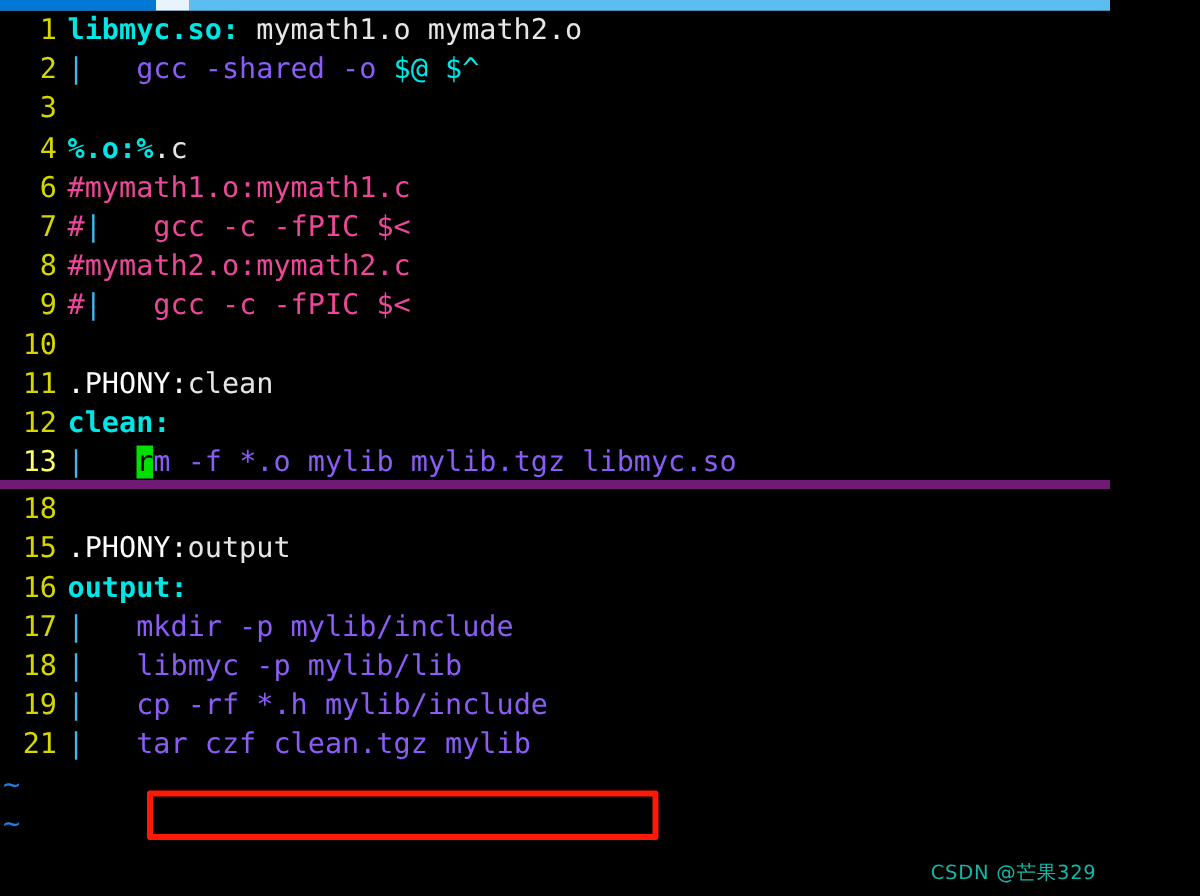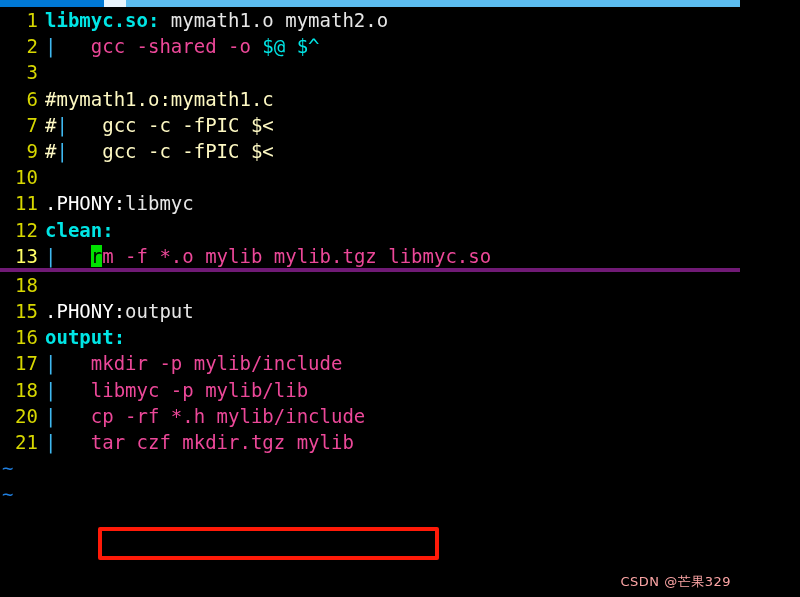--- a/index.html
+++ b/index.html
@@ -65,29 +65,29 @@
   }
   .code {
     display: inline-block;
     vertical-align: top;
     padding-left: 7px;
   }
 
   
   .t-target    { color: #00e5e5; font-weight: bold; }
   .t-plain     { color: #e6e6e6; }
-  .t-cmd       { color: #ec4899; }
+  .t-cmd       { color: #8b5cf6; }
   .t-var       { color: #00e5e5; }
-  .t-comment   { color: #fef9c3; }
+  .t-comment   { color: #ec4899; }
   .t-phony     { color: #ffffff; }
   .t-tab       { color: #3fb8f0; }
 
   
   .row.cursorline {
-    border-bottom: 4px solid #701a75;
+    border-bottom: 6px solid #701a75;
     height: 25.2px;
   }
   .row.cursorline .gutter { color: #ffff66; }
   .cursor-block {
     background: #00e000;
     color: #000000;
   }
 
   
   .tilde-row {
@@ -109,55 +109,57 @@
     border-radius: 2px;
     box-sizing: border-box;
     pointer-events: none;
   }
 
   
   #watermark {
     position: absolute;
     right: 9px;
     bottom: 6px;
-    color: #fca5a5;
+    color: #14b8a6;
     font-family: "DejaVu Sans", "Liberation Sans", sans-serif;
     font-size: 13px;
     letter-spacing: 0.5px;
   }
 </style>
 </head>
 <body>
 
 <div id="screen">
 
   <div id="topbar">
     <div class="seg-dark"></div>
     <div class="seg-light"></div>
     <div class="seg-rest"></div>
   </div>
 
   <div id="editor">
       <div class="row"><span class="gutter">1</span><span class="code"><span class="t-target">libmyc.so:</span><span class="t-plain"> mymath1.o mymath2.o</span></span></div>
       <div class="row"><span class="gutter">2</span><span class="code"><span class="t-tab">|</span><span class="t-cmd">   gcc -shared -o </span><span class="t-var">$@ $^</span></span></div>
       <div class="row"><span class="gutter">3</span><span class="code"></span></div>
+      <div class="row"><span class="gutter">4</span><span class="code"><span class="t-target">%.o:%</span><span class="t-plain">.c</span></span></div>
       <div class="row"><span class="gutter">6</span><span class="code"><span class="t-comment">#mymath1.o:mymath1.c</span></span></div>
       <div class="row"><span class="gutter">7</span><span class="code"><span class="t-comment">#</span><span class="t-tab">|</span><span class="t-comment">   gcc -c -fPIC $&lt;</span></span></div>
+      <div class="row"><span class="gutter">8</span><span class="code"><span class="t-comment">#mymath2.o:mymath2.c</span></span></div>
       <div class="row"><span class="gutter">9</span><span class="code"><span class="t-comment">#</span><span class="t-tab">|</span><span class="t-comment">   gcc -c -fPIC $&lt;</span></span></div>
       <div class="row"><span class="gutter">10</span><span class="code"></span></div>
-      <div class="row"><span class="gutter">11</span><span class="code"><span class="t-phony">.PHONY:</span><span class="t-plain">libmyc</span></span></div>
+      <div class="row"><span class="gutter">11</span><span class="code"><span class="t-phony">.PHONY:</span><span class="t-plain">clean</span></span></div>
       <div class="row"><span class="gutter">12</span><span class="code"><span class="t-target">clean:</span></span></div>
       <div class="row cursorline"><span class="gutter">13</span><span class="code"><span class="t-tab">|</span><span class="t-cmd">   </span><span class="cursor-block">r</span><span class="t-cmd">m -f *.o mylib mylib.tgz libmyc.so</span></span></div>
       <div class="row"><span class="gutter">18</span><span class="code"></span></div>
       <div class="row"><span class="gutter">15</span><span class="code"><span class="t-phony">.PHONY:</span><span class="t-plain">output</span></span></div>
       <div class="row"><span class="gutter">16</span><span class="code"><span class="t-target">output:</span></span></div>
       <div class="row"><span class="gutter">17</span><span class="code"><span class="t-tab">|</span><span class="t-cmd">   mkdir -p mylib/include</span></span></div>
       <div class="row"><span class="gutter">18</span><span class="code"><span class="t-tab">|</span><span class="t-cmd">   libmyc -p mylib/lib</span></span></div>
-      <div class="row"><span class="gutter">20</span><span class="code"><span class="t-tab">|</span><span class="t-cmd">   cp -rf *.h mylib/include</span></span></div>
-      <div class="row"><span class="gutter">21</span><span class="code"><span class="t-tab">|</span><span class="t-cmd">   tar czf mkdir.tgz mylib</span></span></div>
+      <div class="row"><span class="gutter">19</span><span class="code"><span class="t-tab">|</span><span class="t-cmd">   cp -rf *.h mylib/include</span></span></div>
+      <div class="row"><span class="gutter">21</span><span class="code"><span class="t-tab">|</span><span class="t-cmd">   tar czf clean.tgz mylib</span></span></div>
       <div class="tilde-row">~</div>
       <div class="tilde-row">~</div>
     </div>
 
   <div id="redbox"></div>
 
   <div id="watermark">CSDN @芒果329</div>
 
 </div>
 

